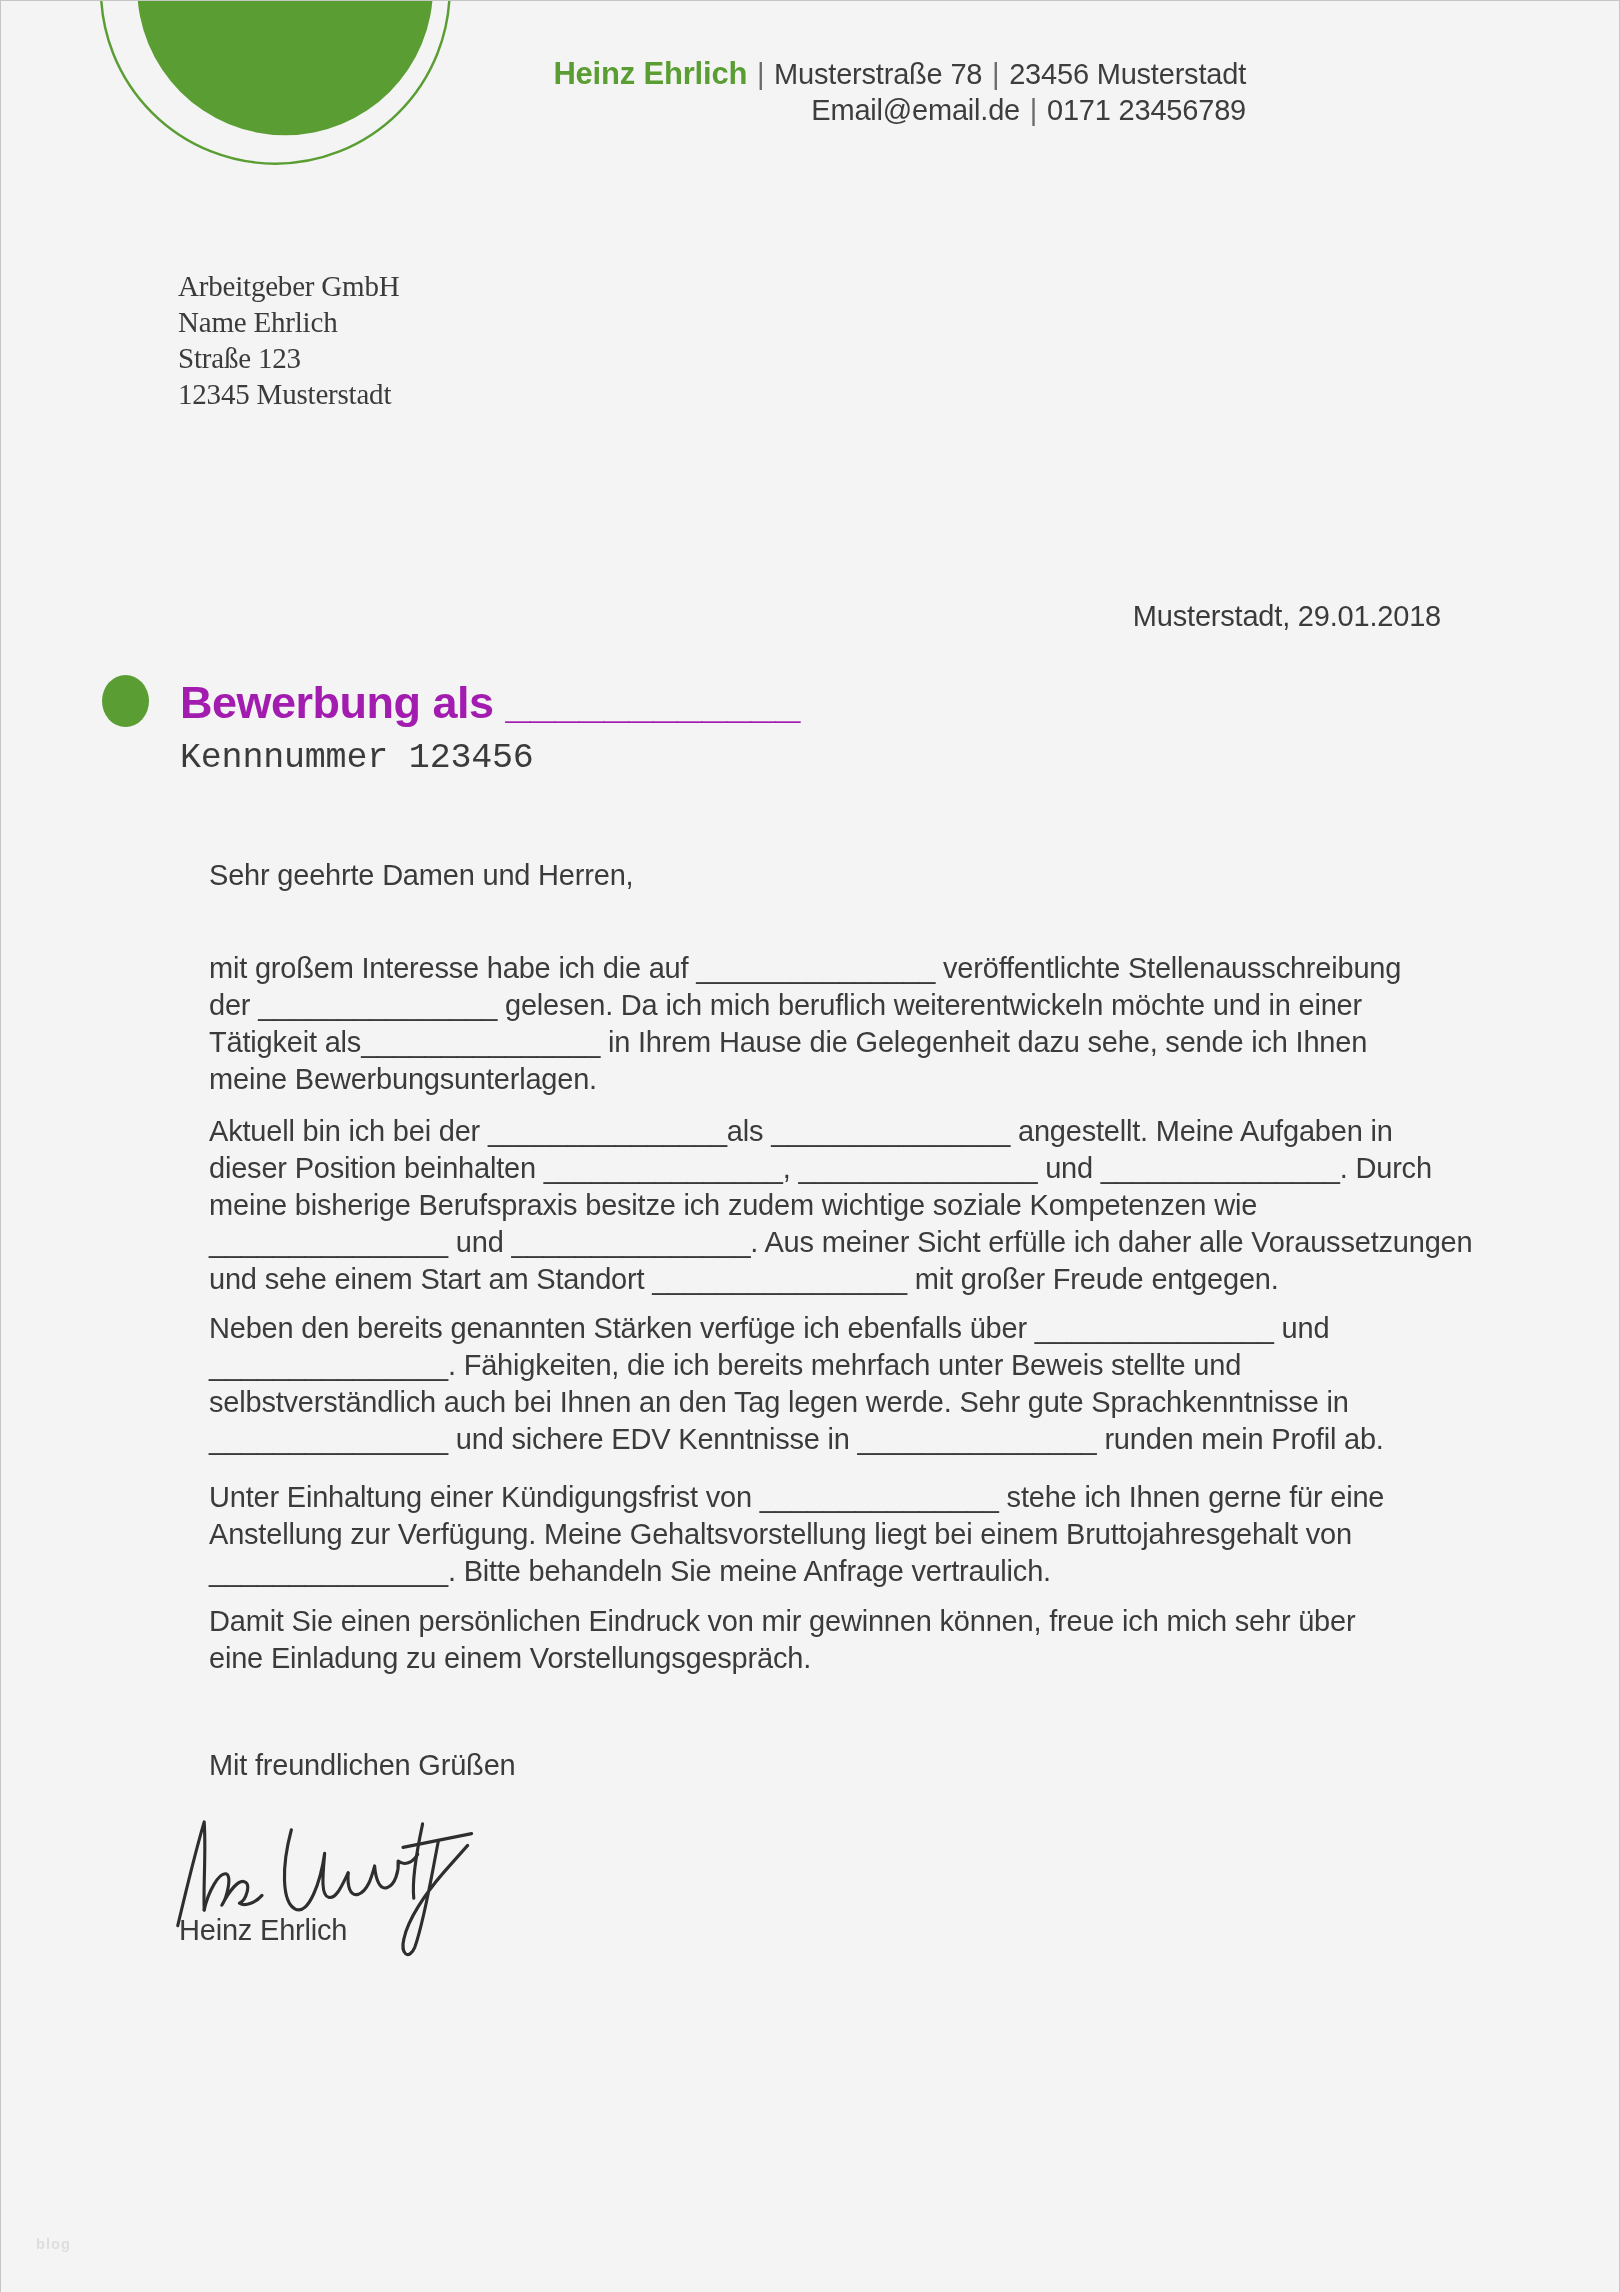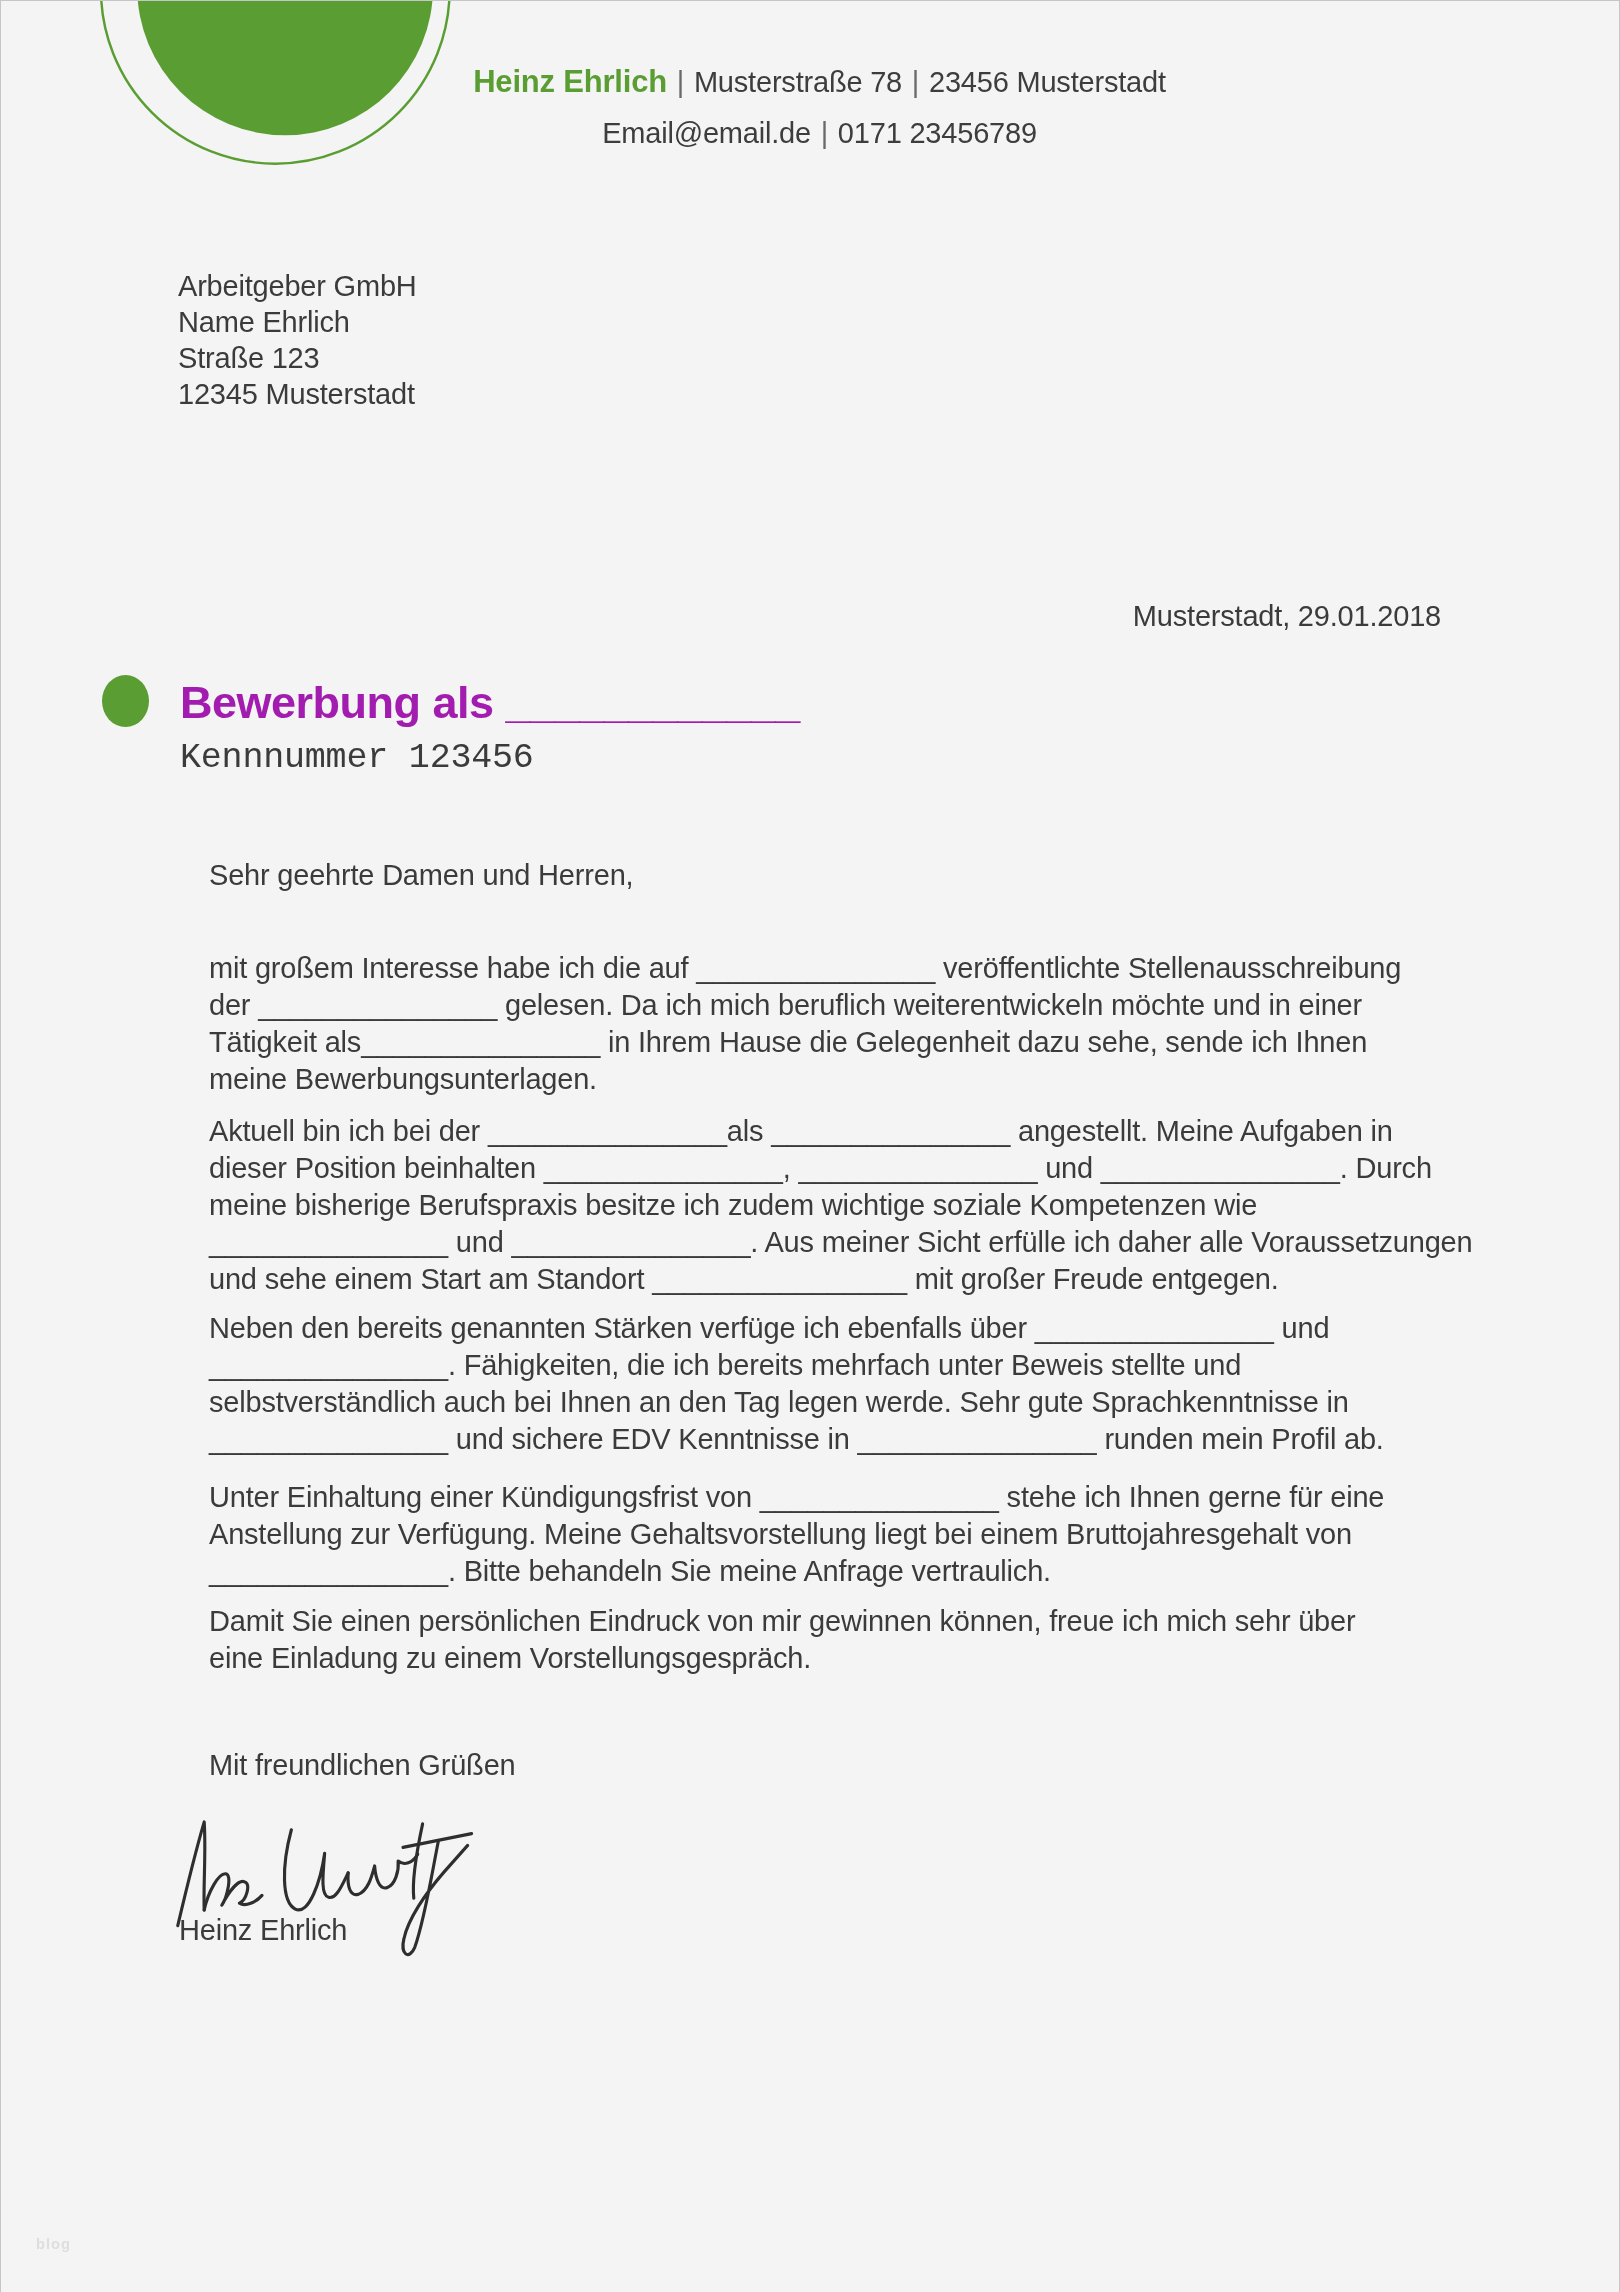--- a/index.html
+++ b/index.html
@@ -11,29 +11,29 @@
     box-sizing:border-box;
     font-family:"Liberation Sans", sans-serif;
     color:#3b3b3b;
     overflow:hidden;
   }
   
   .logo-svg{position:absolute;left:0;top:0;}
   
   .contact{
     position:absolute;left:392px;top:55px;width:853px;
-    text-align:center;font-size:29px;line-height:51px;color:#3d3d3d;
+    text-align:right;font-size:29px;line-height:36px;color:#3d3d3d;
     letter-spacing:-0.2px;
   }
   .contact .name{color:#5a9e33;font-weight:bold;font-size:31px;}
   .contact .sep{color:#6a6a6a;padding:0 9.8px;}
   
   .recipient{
     position:absolute;left:177px;top:267px;
-    font-size:29px;line-height:36px;letter-spacing:-0.2px;
+    font-size:29px;line-height:36px;letter-spacing:-0.2px;font-family:Liberation Serif, serif;
   }
   
   .date{
     position:absolute;right:178px;top:599px;
     font-size:29px;letter-spacing:-0.2px;margin-left:20px;
   }
   
   .subject-bullet{
     position:absolute;left:101px;top:674px;width:47px;height:52px;
     background:#5a9e33;border-radius:50%;

